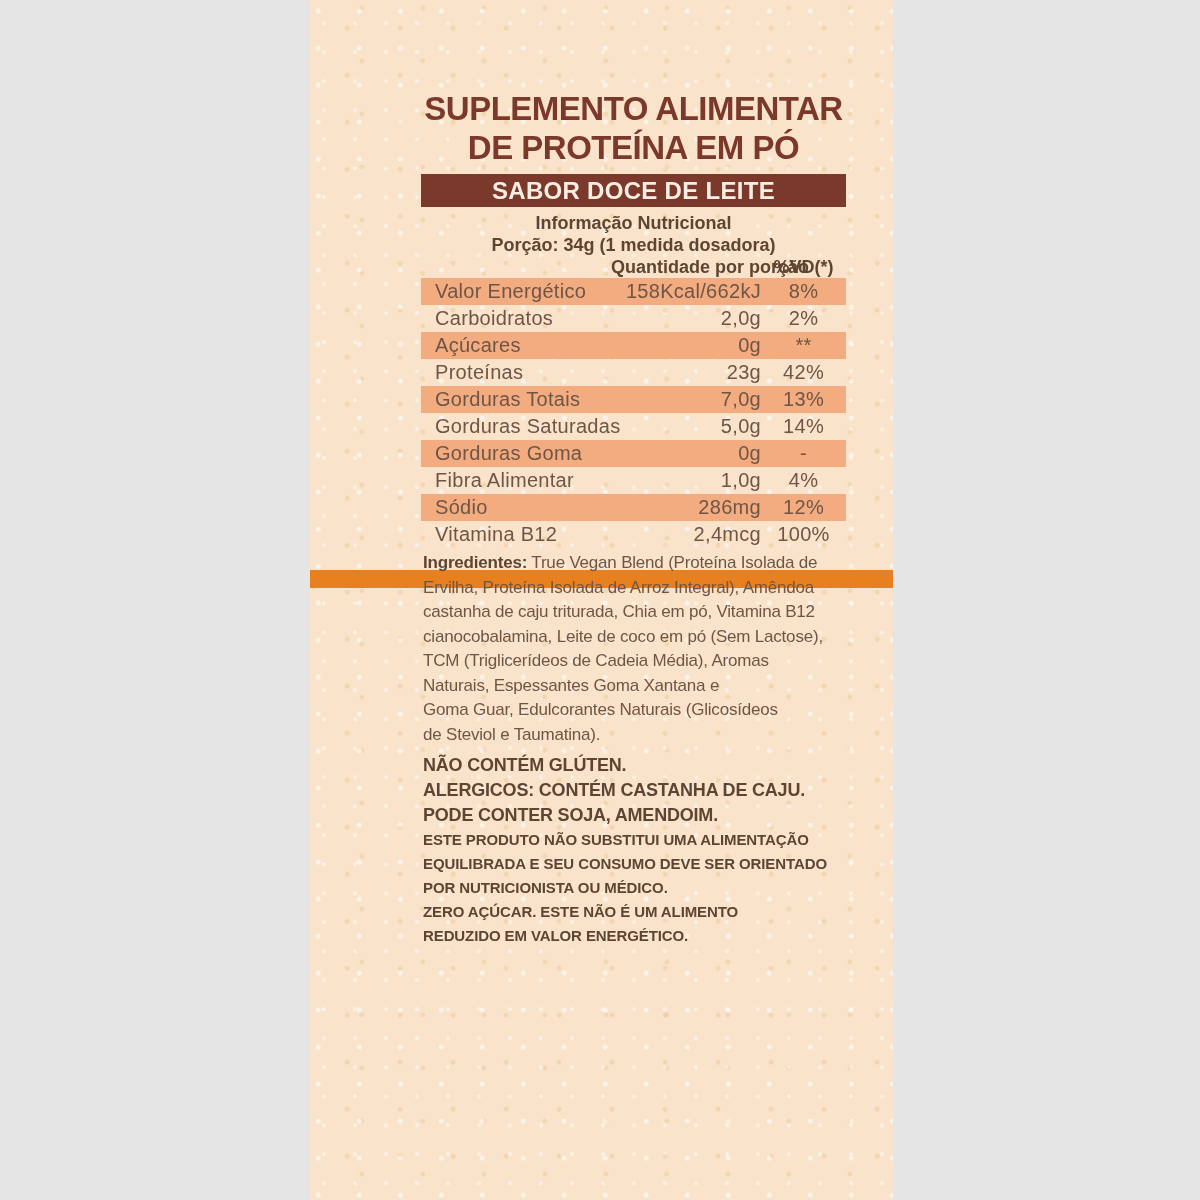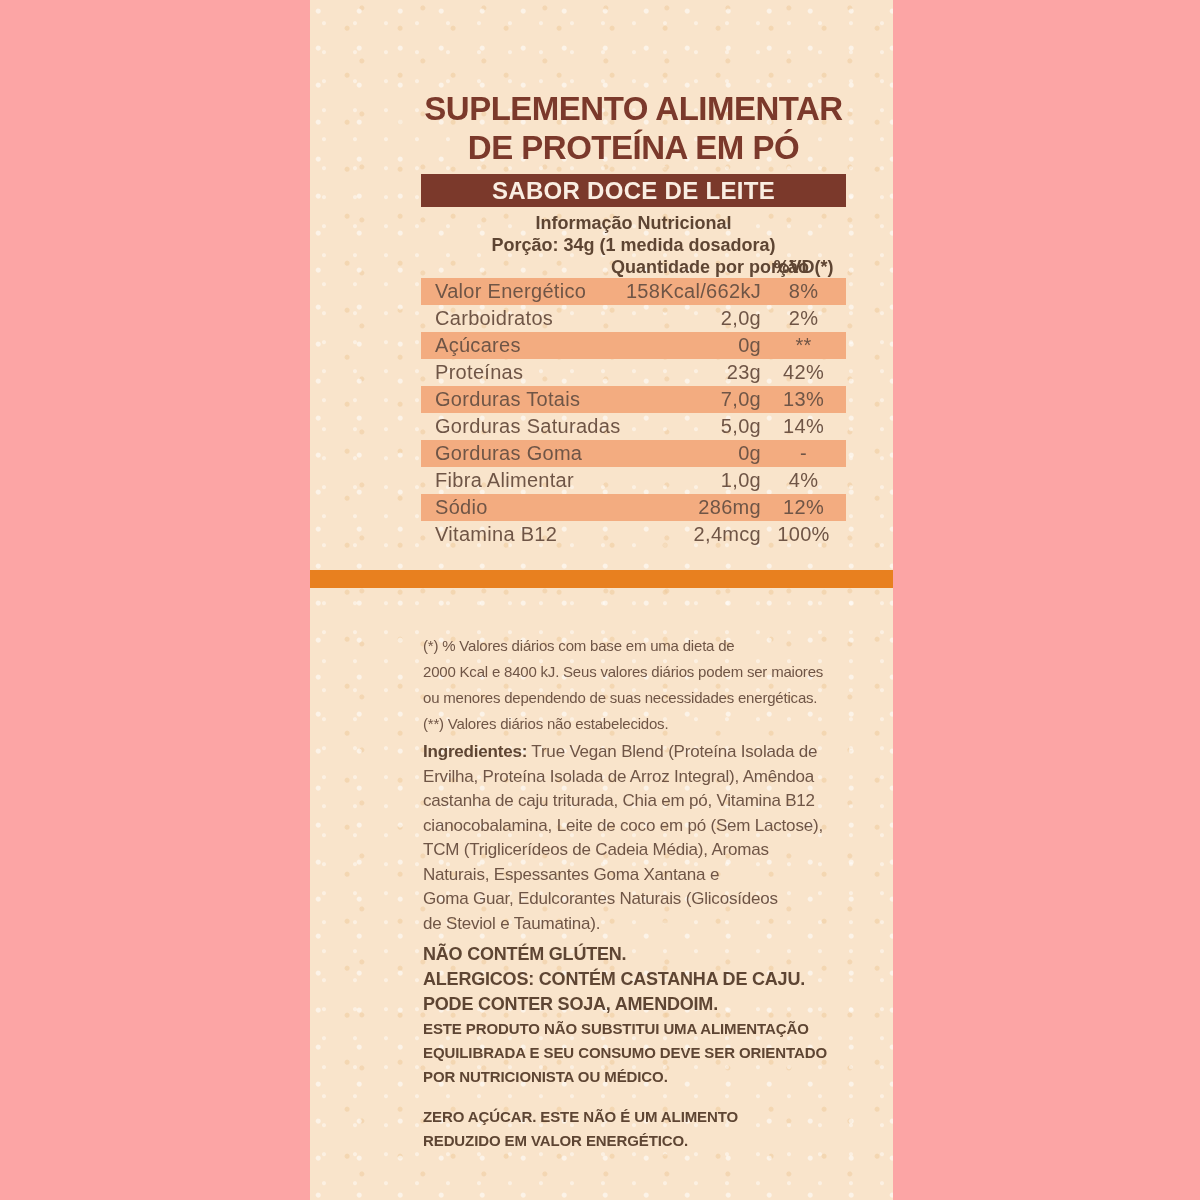--- a/index.html
+++ b/index.html
@@ -7,21 +7,21 @@
     --brand-brown:#7b392b;
     --banner-text:#faeee2;
     --highlight:#f3ac80;
     --accent-orange:#e8801f;
     --text:#6f5546;
     --text-dark:#5e4533;
   }
   *{margin:0;padding:0;box-sizing:border-box;}
   html,body{background:#ffffff;}
   body{font-family:"Liberation Sans","DejaVu Sans",sans-serif;}
-  .page{position:relative;width:1200px;height:1200px;background:#fca5a5;overflow:hidden;}
+  .page{position:relative;width:1200px;height:1200px;background:#e5e5e5;overflow:hidden;}
 
   .label{
     position:absolute;left:310px;top:0;width:583px;height:1200px;
     background-color:var(--paper);
     background-image:
       radial-gradient(circle at 20% 30%, rgba(255,255,255,.55) 0 2px, transparent 3px),
       radial-gradient(circle at 70% 60%, rgba(238,200,152,.5) 0 2px, transparent 3px),
       radial-gradient(circle at 45% 80%, rgba(255,255,255,.45) 0 1.5px, transparent 2.5px),
       radial-gradient(circle at 85% 15%, rgba(236,198,150,.45) 0 2px, transparent 3px);
     background-size:41px 37px,53px 47px,31px 29px,61px 53px;
@@ -75,21 +75,21 @@
 
   .allergens{
     margin-top:6px;padding-left:2px;color:var(--text-dark);
     font-weight:700;font-size:18px;line-height:25px;letter-spacing:-0.2px;white-space:pre-line;
   }
   .advisory{
     padding-left:2px;color:var(--text-dark);
     font-weight:700;font-size:15px;line-height:24px;letter-spacing:-0.1px;white-space:pre-line;
   }
   .zero-sugar{
-    margin-top:16px;padding-left:2px;color:var(--text-dark);
+    margin-top:0;padding-left:2px;color:var(--text-dark);
     font-weight:700;font-size:15px;line-height:24px;letter-spacing:-0.1px;white-space:pre-line;
   }
 </style>
 </head>
 <body>
 
 <div class="page">
   <div class="label">
 
     <div class="divider"></div>
@@ -156,24 +156,20 @@
           <div class="c qty">286mg</div>
           <div class="c dv">12%</div>
         </div>
         <div class="t-grid t-row">
           <div class="c name">Vitamina B12</div>
           <div class="c qty">2,4mcg</div>
           <div class="c dv">100%</div>
         </div>
       </div>
 
-      <div class="footnotes">(*) % Valores diários com base em uma dieta de
-2000 Kcal e 8400 kJ. Seus valores diários podem ser maiores
-ou menores dependendo de suas necessidades energéticas.
-(**) Valores diários não estabelecidos.</div>
 
       <p class="ingredients"><span class="ing-label">Ingredientes:</span><span class="ing-text"> True Vegan Blend (Proteína Isolada de
 Ervilha, Proteína Isolada de Arroz Integral), Amêndoa
 castanha de caju triturada, Chia em pó, Vitamina B12
 cianocobalamina, Leite de coco em pó (Sem Lactose),
 TCM (Triglicerídeos de Cadeia Média), Aromas
 Naturais, Espessantes Goma Xantana e
 Goma Guar, Edulcorantes Naturais (Glicosídeos
 de Steviol e Taumatina).</span></p>
 

